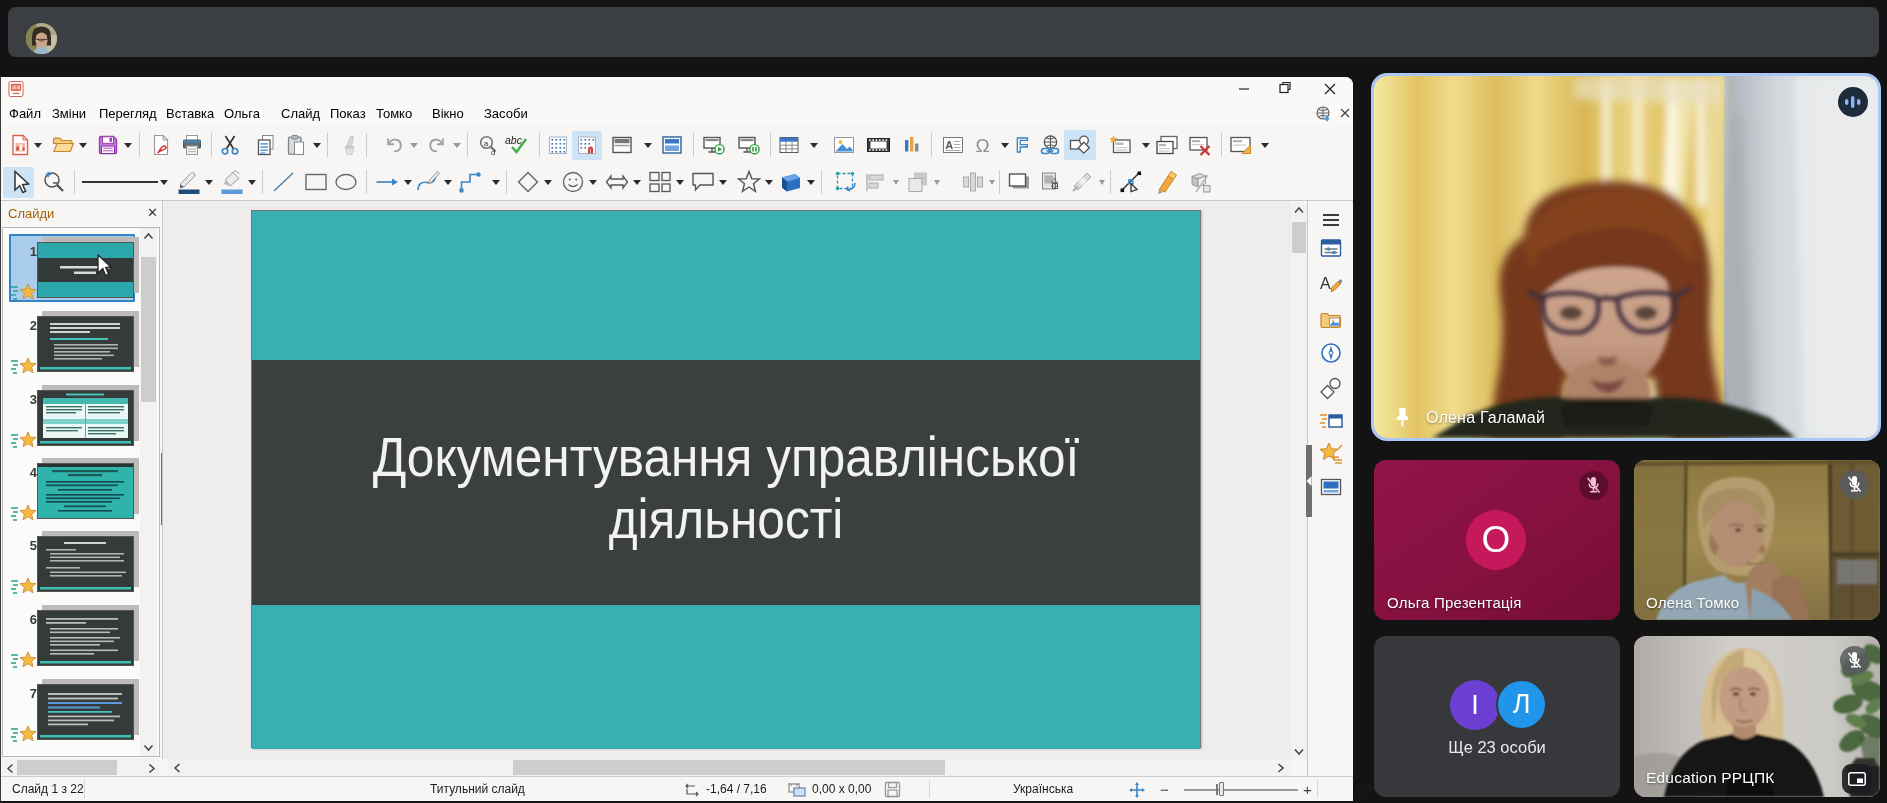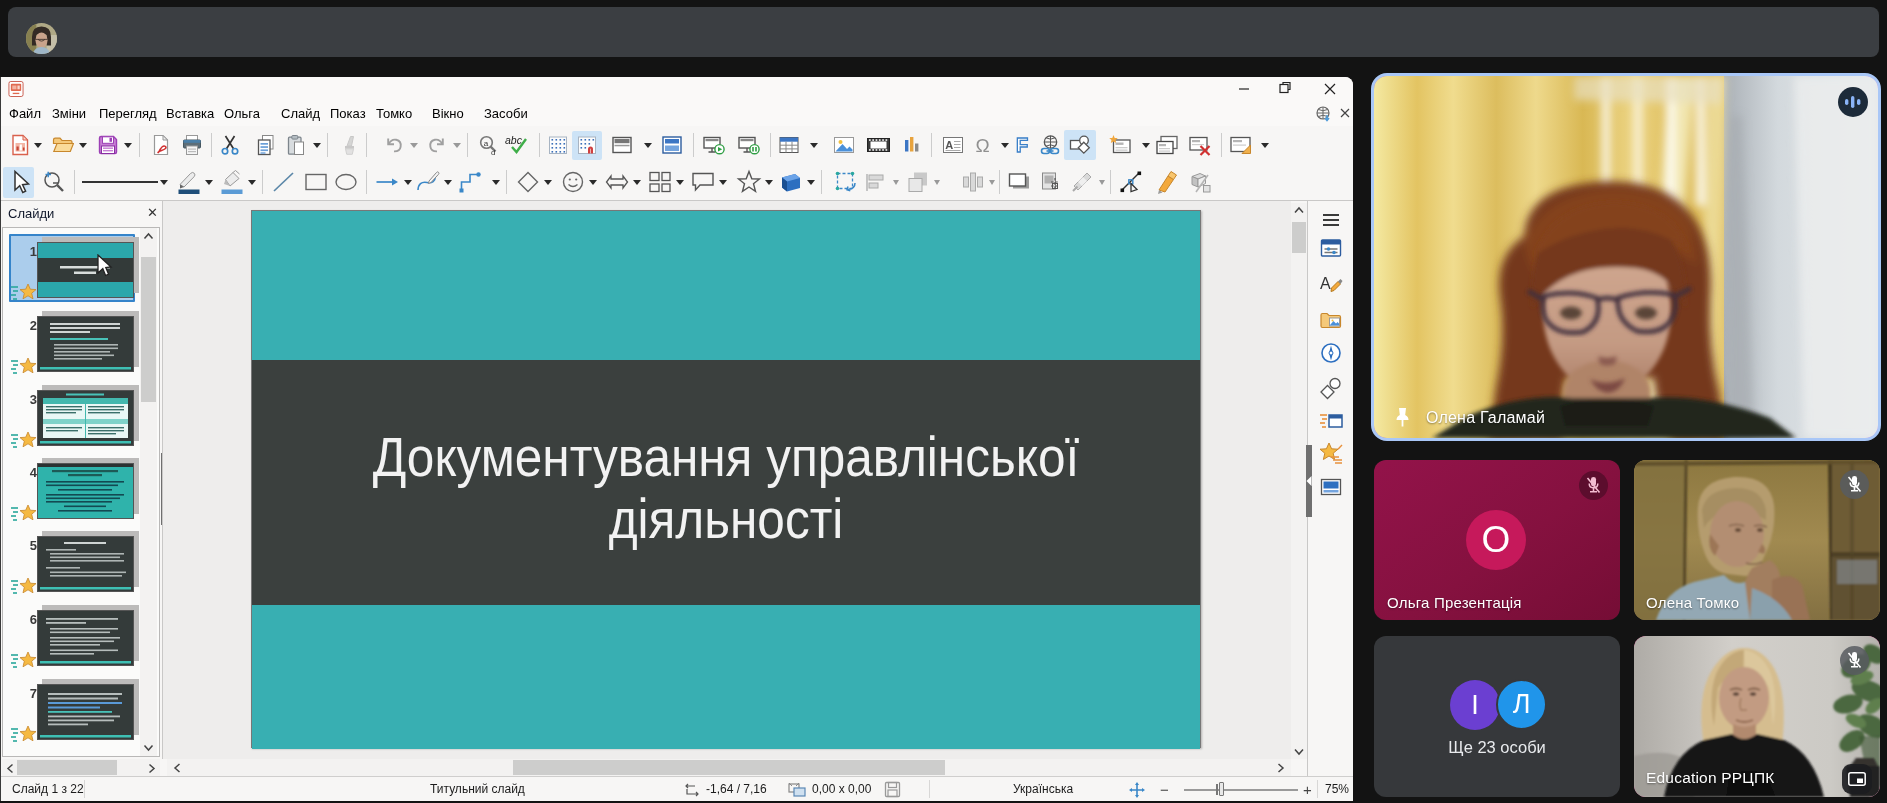--- a/index.html
+++ b/index.html
@@ -13,21 +13,21 @@
 #menubar span{position:absolute;top:0;height:25px;line-height:25px;font-size:13px;color:#000000}
 #tb1{position:absolute;left:0;top:49px;width:100%;height:38px;background:#f7f6f5}
 #tb2{position:absolute;left:0;top:87px;width:100%;height:37px;background:#f7f6f5;border-bottom:1px solid #c9c8c7}
 .ti{position:absolute;top:8px;width:22px;height:22px}
 .ti svg{width:100%;height:100%;display:block}
 .t2{top:5px;width:26px;height:26px}
 .sep1{position:absolute;top:7px;width:1px;height:24px;background:#ccc}
 .car{position:absolute;top:17px;width:0;height:0;border-left:4px solid transparent;border-right:4px solid transparent;border-top:5px solid #2a2a2a}
 .hl{background:#cde3f6;border-radius:2px}
 #panel-h{position:absolute;left:0;top:124px;width:162px;height:26px}
-#panel-h .lbl{position:absolute;left:8px;top:5px;font-size:13px;color:#0f172a}
+#panel-h .lbl{position:absolute;left:8px;top:5px;font-size:13px;color:#a16207}
 #panel-h .x{position:absolute;left:147px;top:4px;font-size:13px;color:#333}
 #plist{position:absolute;left:2px;top:150px;width:158px;height:530px;background:#fbfbfa;border:1px solid #b9b8b7}
 .thumbwrap{position:absolute;left:34px;width:97px;height:56px}
 .tsh{position:absolute;left:5px;top:-5px;width:97px;height:56px;background:#bcbbba}
 .thumb{position:absolute;left:0;top:0;width:97px;height:56px;border:1px solid #555;background:#333a39}
 .tnum{position:absolute;left:20px;width:14px;text-align:right;font-size:13px;font-weight:bold;color:#3a3a3a}
 .tstar{position:absolute;left:8px;width:26px;height:17px}
 #sel1{position:absolute;left:6px;top:6px;width:126px;height:68px;border:2px solid #3584ca;background:#abcdec;border-radius:1px}
 #pvsb{position:absolute;left:140px;top:151px;width:17px;height:528px;background:#f3f2f1}
 #phsb{position:absolute;left:2px;top:682px;width:158px;height:17px;background:#f3f2f1}
@@ -954,21 +954,21 @@
     <svg style="position:absolute;left:1128px;top:4px" width="18" height="18" viewBox="0 0 18 18">
         <path d="M9 1 L11 4 H7 Z M9 17 L7 14 H11 Z M1 9 L4 7 V11 Z M17 9 L14 11 V7 Z" fill="#3a87c8"></path>
         <path d="M9 3 V15 M3 9 H15" stroke="#3a87c8" stroke-width="1.6"></path>
       </svg>
     <span style="left:1160px;font-size:15px;color:#444">−</span>
     <div style="position:absolute;left:1184px;top:12px;width:114px;height:1.5px;background:#9a9a9a"></div>
     <div style="position:absolute;left:1216px;top:7px;width:2px;height:11px;background:#777"></div>
     <div style="position:absolute;left:1219px;top:5px;width:5px;height:14px;background:#e8e8e8;border:1px solid #777;border-radius:1px"></div>
     <span style="left:1303px;font-size:15px;color:#444">+</span>
     <div class="vline" style="left:1317px"></div>
-    <span style="left:1325px">75%</span>
+    <span style="left:1354px">75%</span>
   </div>
 </div>
 
 <div class="tile" style="left:1371px;top:73px;width:510px;height:368px;border:3px solid #a9c7f7;border-radius:16px;background:#8b5cf6">
 <svg width="504" height="362" viewBox="0 0 504 362">
  <defs>
   <linearGradient id="curt" x1="0" y1="0" x2="1" y2="0">
    <stop offset="0" stop-color="#f4e9a2"></stop>
           <stop offset="0.12" stop-color="#e3c462"></stop>
           <stop offset="0.22" stop-color="#f0dc8e"></stop>

